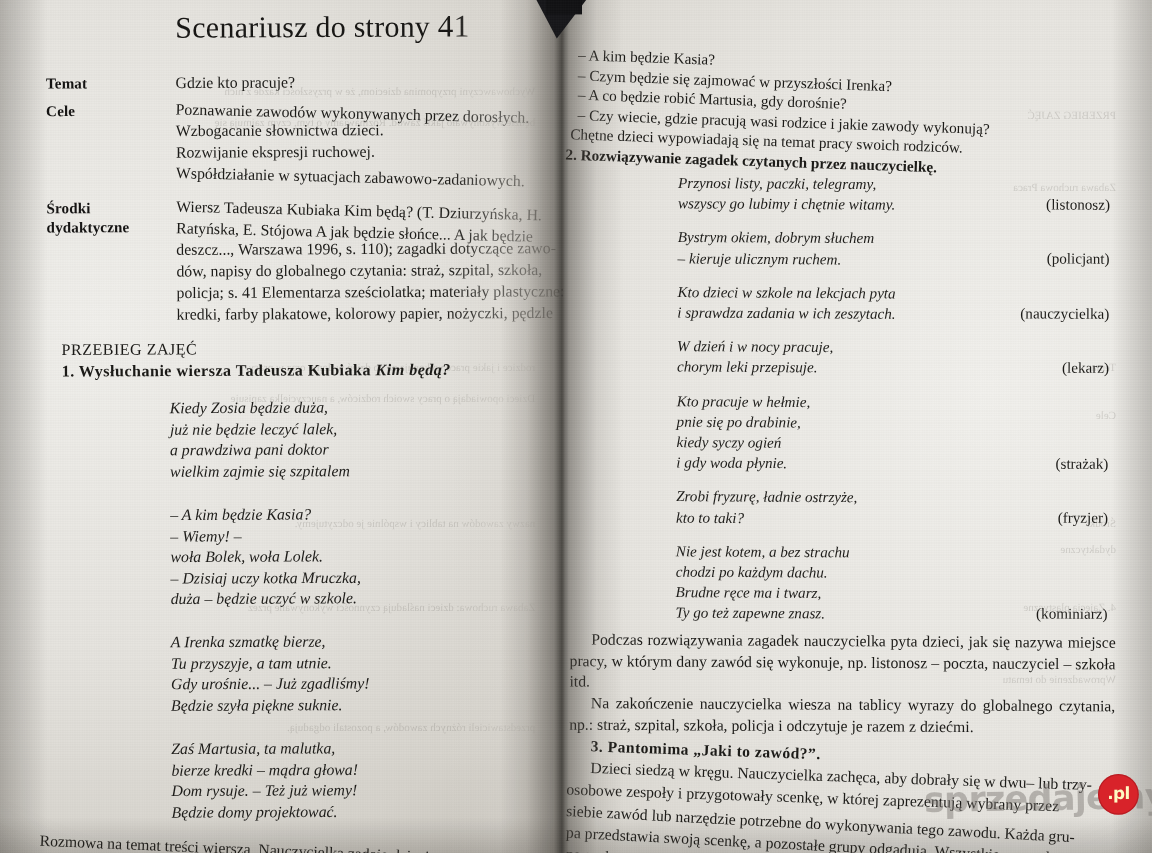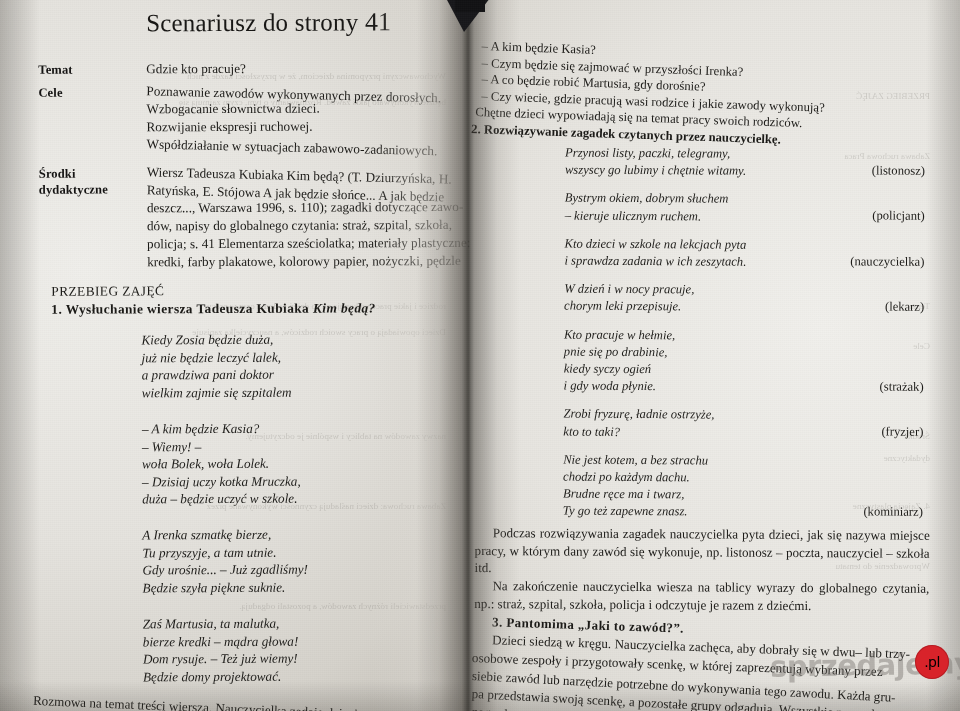--- a/index.html
+++ b/index.html
@@ -150,22 +150,22 @@
     font-size:29px;font-weight:700;letter-spacing:-.5px;
     color:rgba(120,116,110,.45);
     transform:rotate(-1deg);
   }
   .wm-badge{
     left:915px;top:645px;width:34px;height:34px;border-radius:50%;
     background:#d8232a;
     box-shadow:0 0 0 1px rgba(150,20,25,.5) inset;
   }
   .wm-badge span{
-    display:block;color:#000000;font-family:"DejaVu Sans", sans-serif;
-    font-size:14px;font-weight:400;text-align:center;line-height:34px;
+    display:block;color:#fef9c3;font-family:"DejaVu Sans", sans-serif;
+    font-size:14px;font-weight:700;text-align:center;line-height:34px;
     letter-spacing:-.5px;
   }
 </style>
 </head>
 <body>
 
 <div id="scan">
 
   <div class="page page-left">
 

